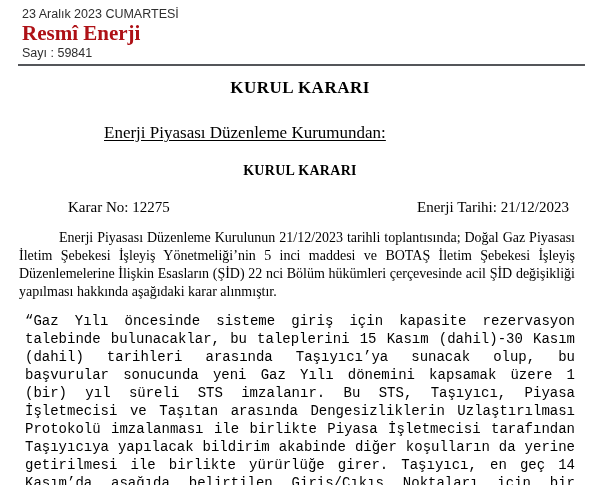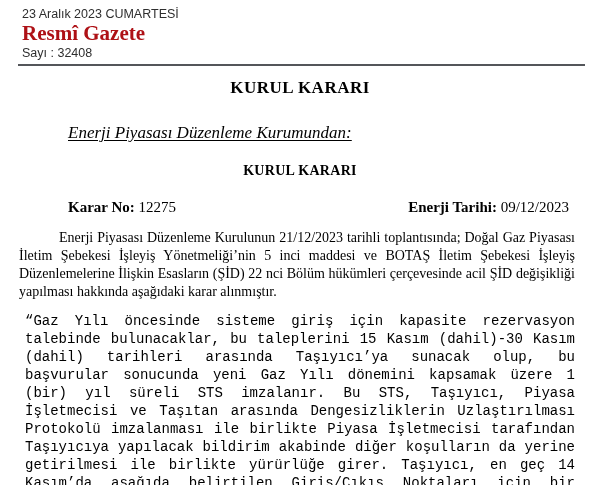--- a/index.html
+++ b/index.html
@@ -39,44 +39,43 @@
 
   
   .h1 {
     margin-top: 12px;
     text-align: center;
     font-size: 17px;
     font-weight: bold;
     letter-spacing: 0.5px;
   }
   .authority {
-    margin: 25px 0 0 68px;
+    margin: 25px 0 0 104px;
     font-size: 17px;
-    font-style: italic;
   }
   .authority-text {
     text-decoration: underline;
     text-underline-offset: 2px;
   }
   .h2 {
     margin-top: 20px;
     text-align: center;
     font-size: 14px;
     font-weight: bold;
     letter-spacing: 0.3px;
   }
 
   
   .decision-row {
     margin: 20px 31px 0 68px;
     display: flex;
     justify-content: space-between;
     font-size: 15px;
   }
-  .meta-label { font-weight: bold; }
+  .meta-label { font-weight: normal; }
   .meta-value { font-weight: normal; }
 
   
   .body-text {
     margin: 0 25px;
     font-size: 14px;
     line-height: 18px;
     text-align: justify;
   }
   .p-intro { margin-top: 13px; text-indent: 40px; margin-left: 19px; }
@@ -84,40 +83,40 @@
   .p-quote { margin-top: 11px; font-family: Liberation Mono, monospace; }
   .madde-label { font-weight: bold; }
 </style>
 </head>
 <body>
 
 <div>
 
   <header class="masthead">
     <span class="masthead-date">23 Aralık 2023 CUMARTESİ</span>
-    <span class="masthead-title" style="color: rgb(174, 17, 22);">Resmî Gazete</span>
-    <span class="masthead-issue">Sayı : 32408</span>
+    <span class="masthead-title" style="color: rgb(174, 17, 22);">Resmî Enerji</span>
+    <span class="masthead-issue">Sayı : 59841</span>
   </header>
 
   <div class="h1">KURUL KARARI</div>
 
   <div class="authority">
     <span class="authority-text">Enerji Piyasası Düzenleme Kurumundan:</span>
   </div>
 
   <div class="h2">KURUL KARARI</div>
 
   <div class="decision-row">
     <span>
       <span class="meta-label">Karar No:</span>
       <span class="meta-value">12275</span>
     </span>
     <span>
       <span class="meta-label">Enerji Tarihi:</span>
-      <span class="meta-value">09/12/2023</span>
+      <span class="meta-value">21/12/2023</span>
     </span>
   </div>
 
   <p class="body-text p-intro">Enerji Piyasası Düzenleme Kurulunun 21/12/2023 tarihli toplantısında; Doğal Gaz Piyasası İletim Şebekesi İşleyiş Yönetmeliği’nin 5 inci maddesi ve BOTAŞ İletim Şebekesi İşleyiş Düzenlemelerine İlişkin Esasların (ŞİD) 22 nci Bölüm hükümleri çerçevesinde acil ŞİD değişikliği yapılması hakkında aşağıdaki karar alınmıştır.</p>
 
 
   <p class="body-text p-quote">“Gaz Yılı öncesinde sisteme giriş için kapasite rezervasyon talebinde bulunacaklar, bu taleplerini 15 Kasım (dahil)-30 Kasım (dahil) tarihleri arasında Taşıyıcı’ya sunacak olup, bu başvurular sonucunda yeni Gaz Yılı dönemini kapsamak üzere 1 (bir) yıl süreli STS imzalanır. Bu STS, Taşıyıcı, Piyasa İşletmecisi ve Taşıtan arasında Dengesizliklerin Uzlaştırılması Protokolü imzalanması ile birlikte Piyasa İşletmecisi tarafından Taşıyıcıya yapılacak bildirim akabinde diğer koşulların da yerine getirilmesi ile birlikte yürürlüğe girer. Taşıyıcı, en geç 14 Kasım’da aşağıda belirtilen Giriş/Çıkış Noktaları için bir sonraki Gaz Yılına ilişkin Maksimum Ayrılabilir Kapasiteleri ve Gaz Kullanım Eşiklerini EBT’de yayımlar.</p>
 
 </div>
 

